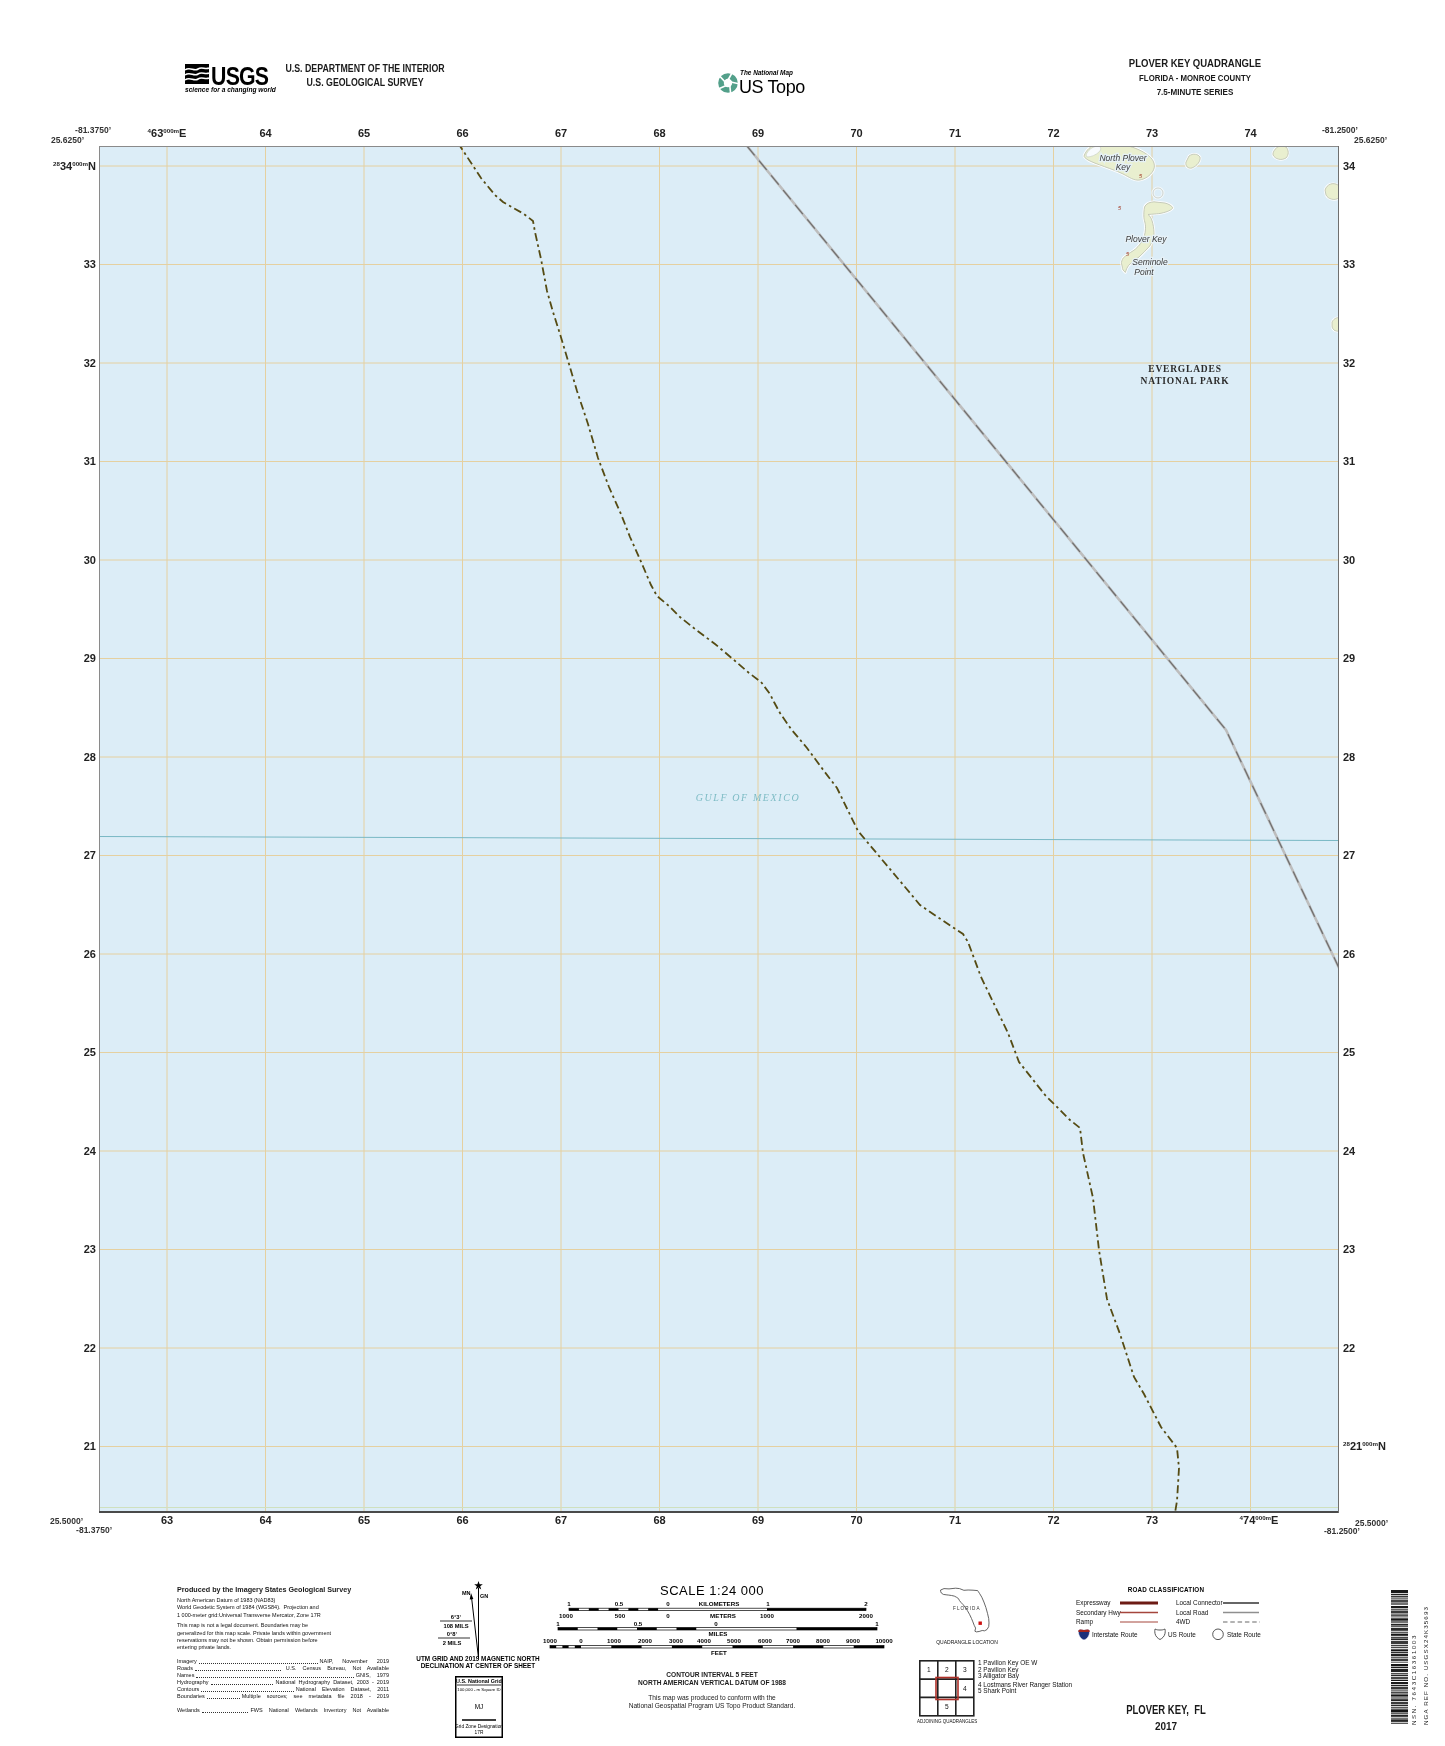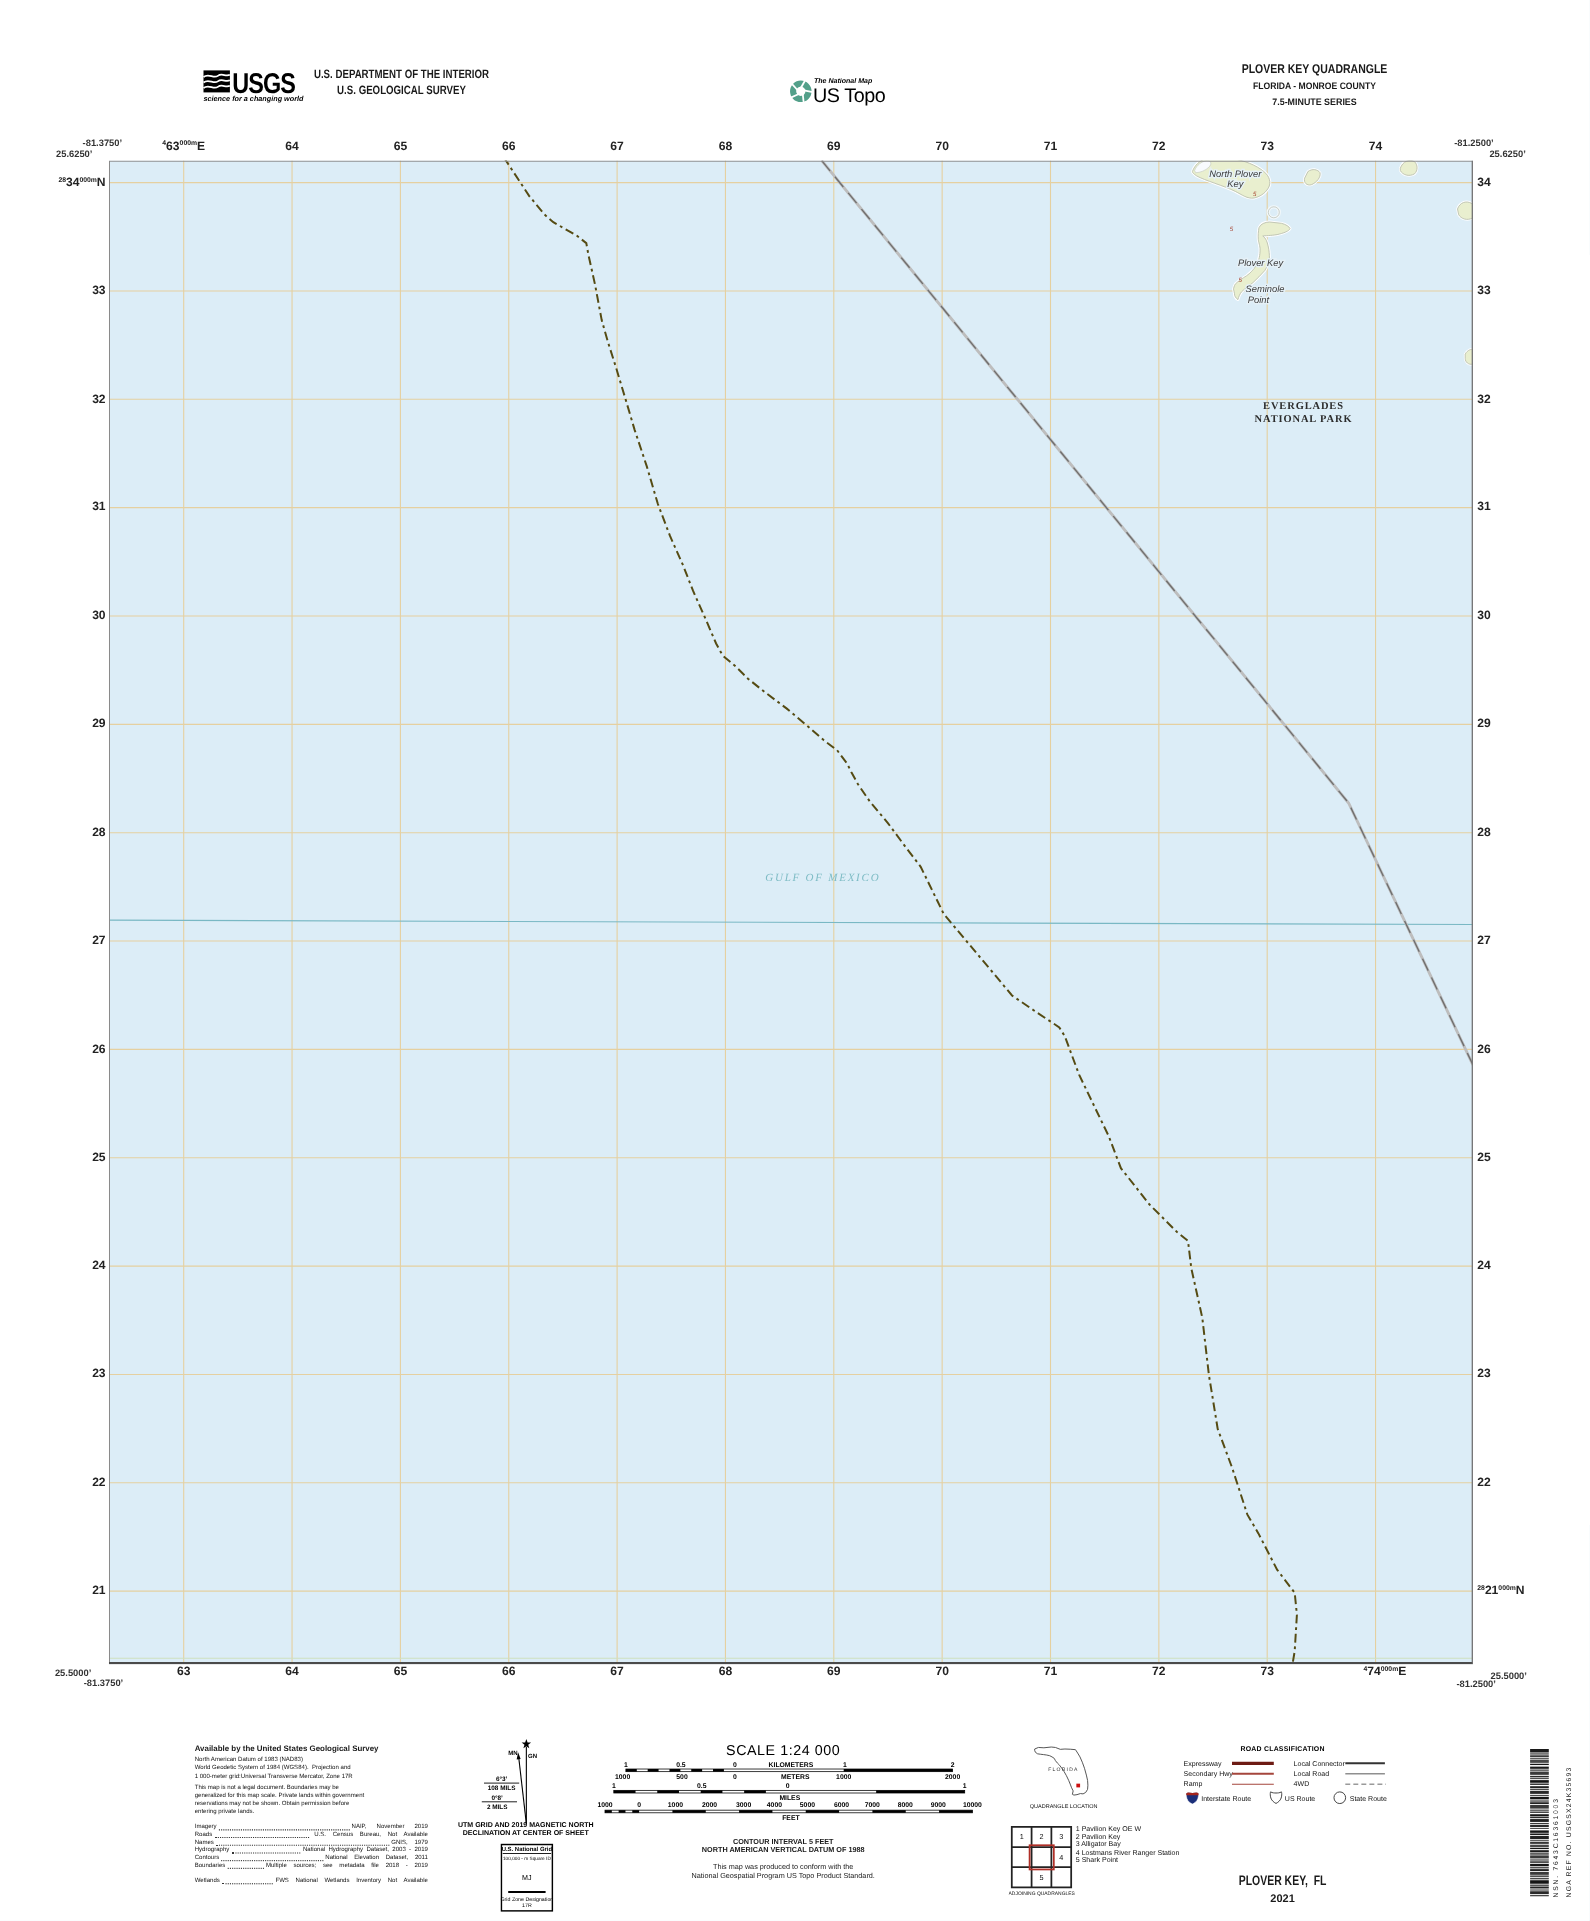--- a/index.html
+++ b/index.html
@@ -295,21 +295,21 @@
 
 <div class="abs corner rt" style="left:60px;top:1525px;width:52px;white-space:nowrap;">-81.3750ʼ</div>
 
 <div class="abs corner " style="left:1355px;top:1518px;width:40px;white-space:nowrap;">25.5000ʼ</div>
 
 <div class="abs corner " style="left:1324px;top:1526px;width:52px;white-space:nowrap;">-81.2500ʼ</div>
 </div>
 
 <div class="abs" id="prodnotes" style="left:177px;top:1585px;width:212px;">
 
-<div style="font-weight:bold;font-size:7.2px;margin-bottom:3px;white-space:nowrap;">Available by the United States Geological Survey</div>
+<div style="font-weight:bold;font-size:7.2px;margin-bottom:3px;white-space:nowrap;">Produced by the Imagery States Geological Survey</div>
 
 <div class="note">North American Datum of 1983 (NAD83)<br>
 World Geodetic System of 1984 (WGS84).&nbsp; Projection and<br>
 1 000-meter grid:Universal Transverse Mercator, Zone 17R</div>
 
 <div class="note" style="margin-top:3px;">This map is not a legal document. Boundaries may be<br>
 generalized for this map scale. Private lands within government<br>
 reservations may not be shown. Obtain permission before<br>
 entering private lands.</div>
 
@@ -544,21 +544,21 @@
 <path d="M1,1 C3,2 4.5,2 6,2 C7.5,2 9,2 11,1 C11,1 11.5,3 11,5.5 C10.5,8.5 8,10.5 6,11.5 C4,10.5 1.5,8.5 1,5.5 C0.5,3 1,1 1,1 Z" fill="#fff" stroke="#444" stroke-width="0.9"></path>
 </g>
 
 <g transform="translate(152,44)">
 <circle cx="6" cy="6.3" r="5.3" fill="#fff" stroke="#444" stroke-width="0.9"></circle>
 </g>
 </svg>
 </div>
 
 <div class="abs ctr" style="left:1076px;top:1703px;width:180px;font-weight:bold;font-size:12.5px;transform:scaleX(0.76);">PLOVER KEY,&nbsp; FL</div>
-<div class="abs ctr" style="left:1076px;top:1721px;width:180px;font-weight:bold;font-size:10px;">2021</div>
+<div class="abs ctr" style="left:1076px;top:1721px;width:180px;font-weight:bold;font-size:10px;">2017</div>
 
 <div class="abs" id="barcode" style="left:1385px;top:1585px;width:55px;height:145px;">
 <svg width="55" height="145" viewBox="0 0 55 145" xmlns="http://www.w3.org/2000/svg">
 
 <rect x="6" y="5.00" width="17" height="3.20" fill="#1a1a1a"></rect>
 <rect x="6" y="9.00" width="17" height="1.00" fill="#222"></rect>
 <rect x="6" y="10.70" width="17" height="1.80" fill="#3a3a3a"></rect>
 <rect x="6" y="13.40" width="17" height="1.00" fill="#2a2a2a"></rect>
 <rect x="6" y="15.00" width="17" height="2.60" fill="#484848"></rect>
 <rect x="6" y="18.40" width="17" height="1.20" fill="#151515"></rect>

